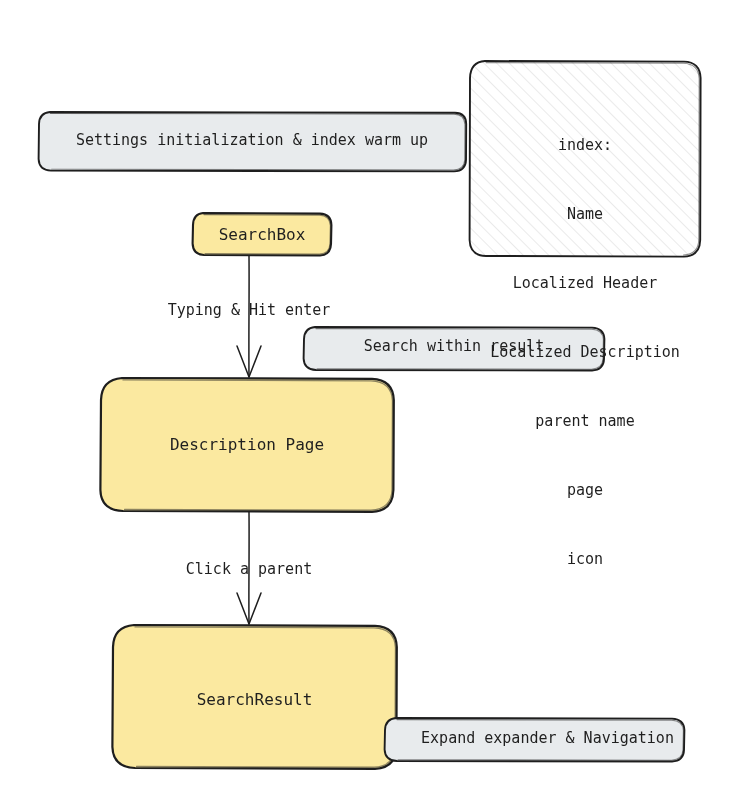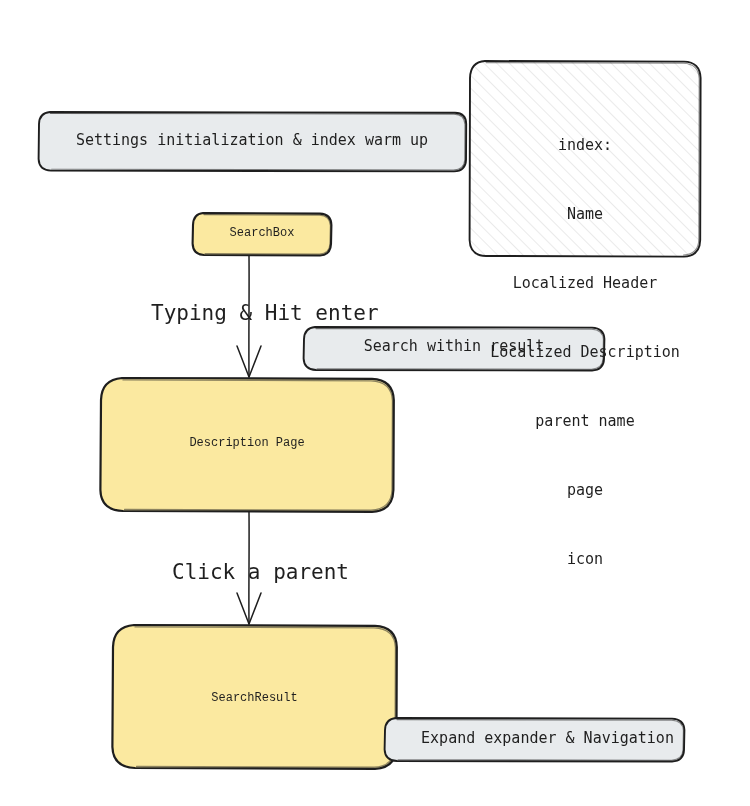--- a/index.html
+++ b/index.html
@@ -36,29 +36,28 @@
     position: absolute;
     color: #1f1f1f;
     font-family: "DejaVu Sans Mono", "Liberation Mono", monospace;
     white-space: pre;
     text-align: center;
     line-height: 1.0;
     pointer-events: none;
   }
 
   .node-text {
-    font-size: 12px;
+    font-size: 16px;
     letter-spacing: 0px;
-    font-family: Liberation Mono, monospace;
   }
   .tag-text {
     font-size: 15px;
   }
   .edge-text {
-    font-size: 21px;
+    font-size: 15px;
     text-align: center;
   }
   .index-text {
     font-size: 15px;
     line-height: 23px;
   }
 
   .txt-layer {
     position: absolute;
     left: 0; top: 0;

